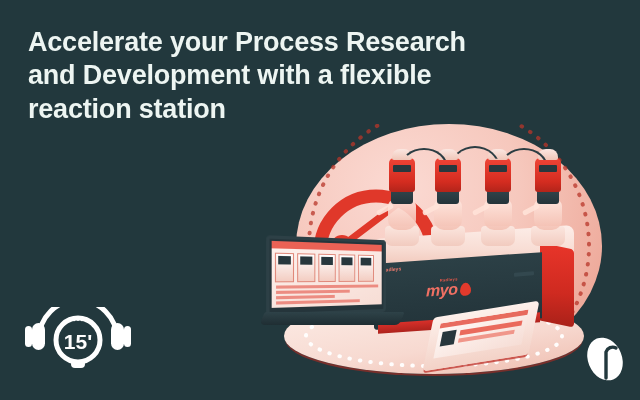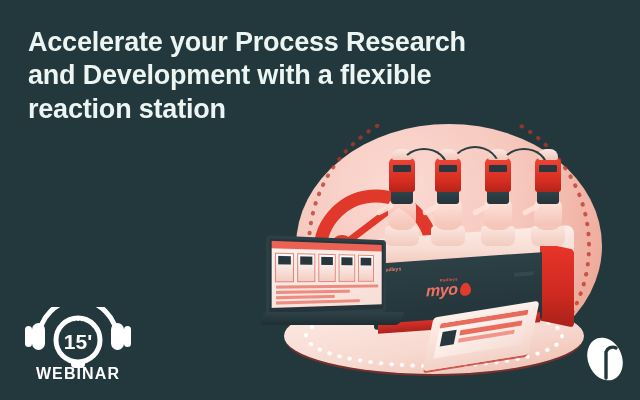--- a/index.html
+++ b/index.html
@@ -451,21 +451,20 @@
       <circle cx="44" cy="16" r="1.3" fill="#ffffff"></circle>
       <circle cx="48" cy="14" r="1.3" fill="#ffffff"></circle>
       <circle cx="52" cy="13" r="1.3" fill="#ffffff"></circle>
       <circle cx="56" cy="12.6" r="1.3" fill="#ffffff"></circle>
       <circle cx="60" cy="13" r="1.3" fill="#ffffff"></circle>
       <circle cx="64" cy="14" r="1.3" fill="#ffffff"></circle>
       <circle cx="68" cy="16" r="1.3" fill="#ffffff"></circle>
       <circle cx="71" cy="19" r="1.3" fill="#ffffff"></circle>
       <text x="56" y="42" text-anchor="middle" font-family="Liberation Sans, sans-serif" font-size="21" font-weight="bold" fill="#ffffff">15'</text>
     </svg>
-    <div class="webinar-word">WEBINAR</div>
   </div>
 
   <svg class="corner-logo" viewBox="0 0 46 50">
     <ellipse cx="23" cy="25" rx="17" ry="22" fill="#ffffff" transform="rotate(-22 23 25)"></ellipse>
     <path d="M24 44 L24 18 A7 7 0 0 1 34 14" fill="none" stroke="#22383d" stroke-width="3.4" stroke-linecap="round"></path>
   </svg>
 
 </div>
 
 </body></html>

